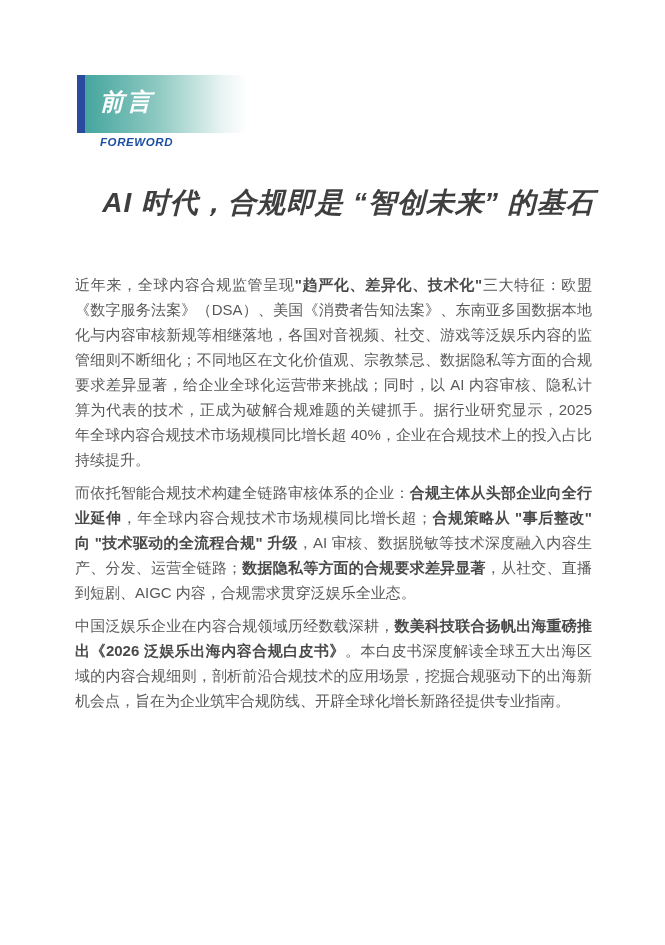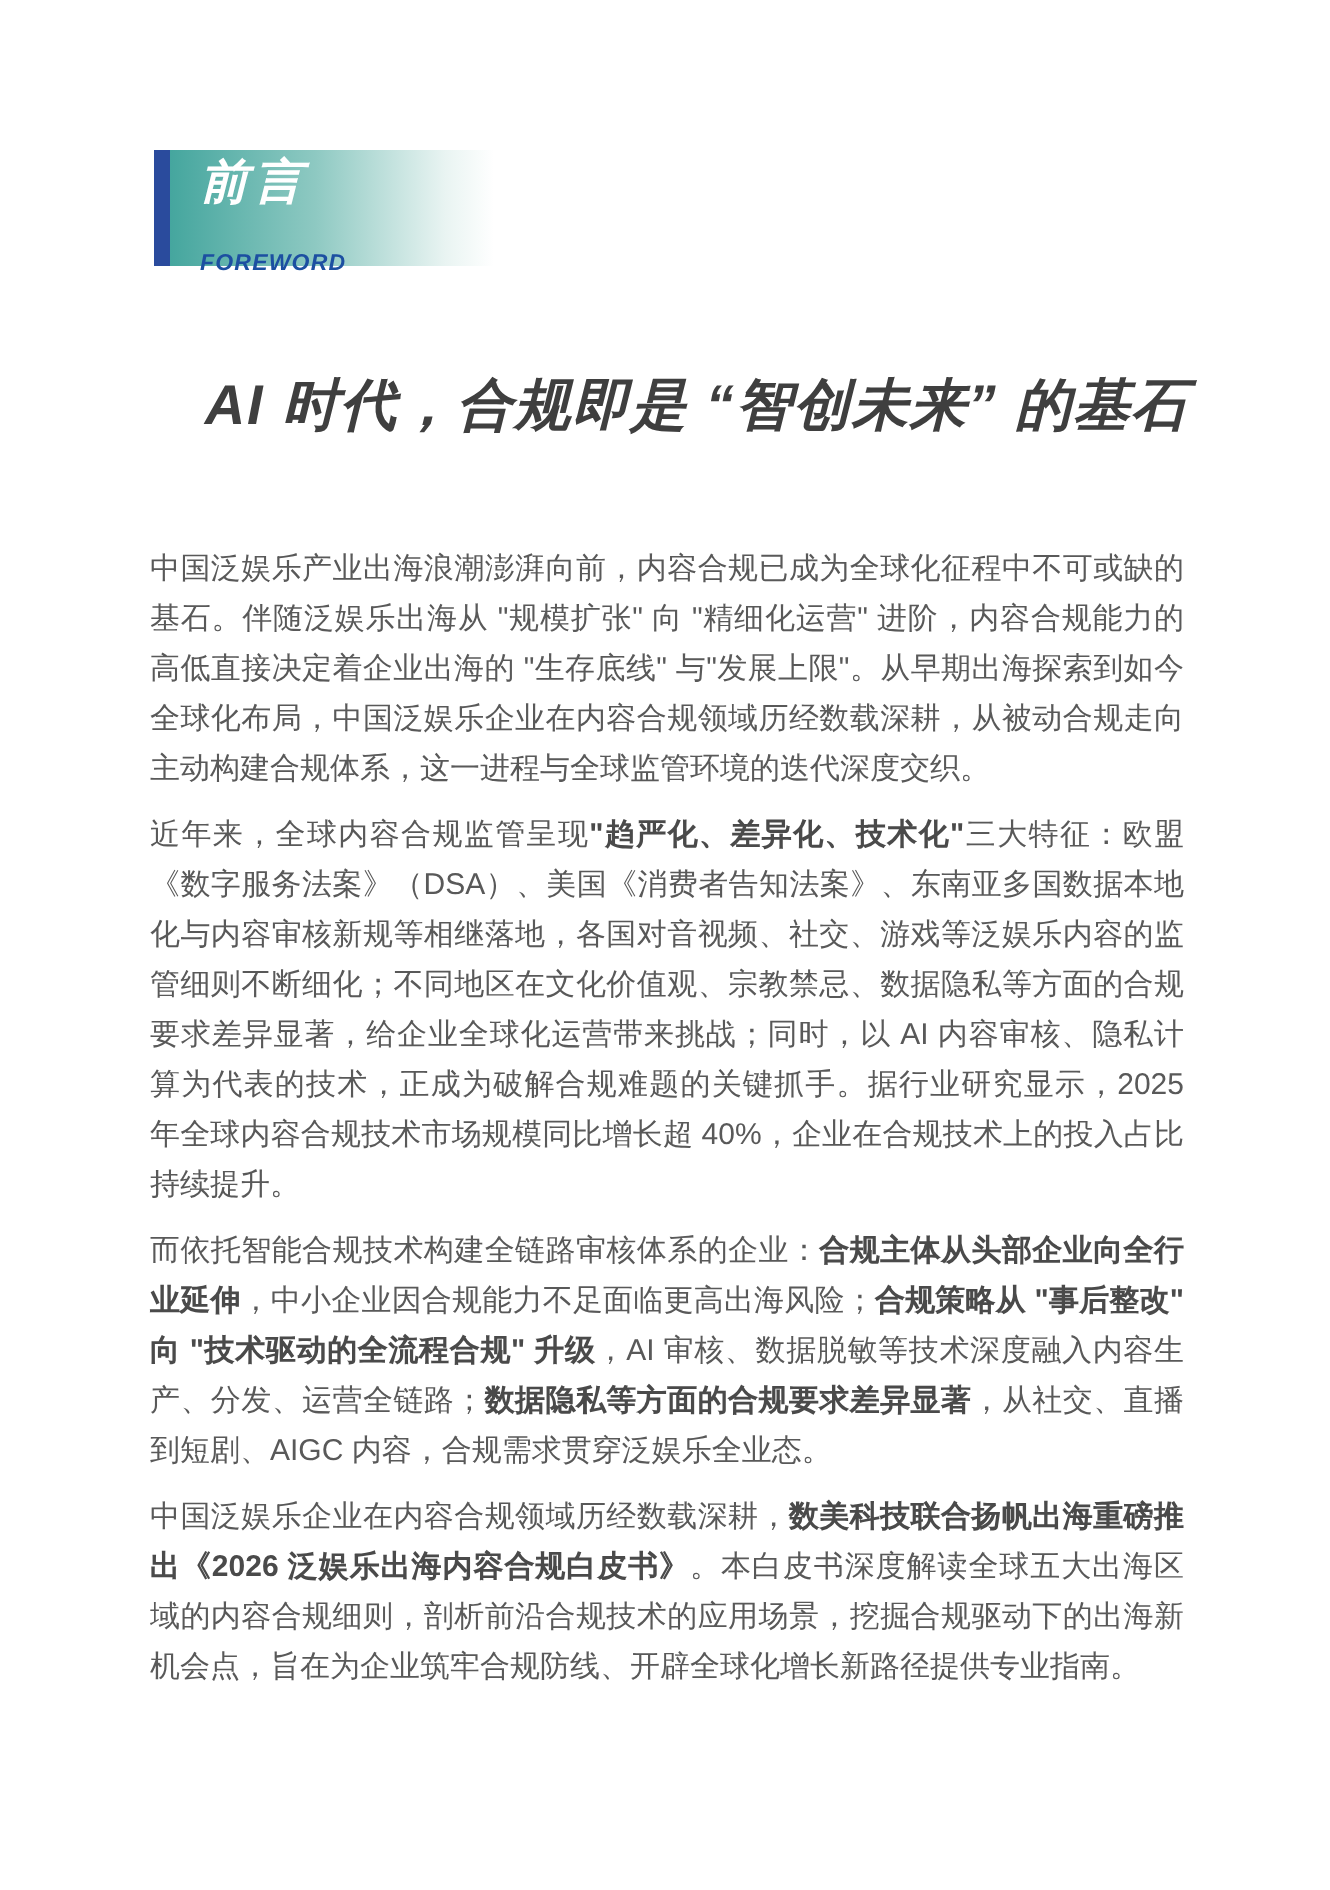--- a/index.html
+++ b/index.html
@@ -30,21 +30,21 @@
     background: var(--badge_bar, #2a4b9d);
   }
   .badge-body {
     flex: 1;
     background: linear-gradient(90deg,
       var(--badge_teal, #45a69e) 0%,
       #8ec9c2 45%,
       #e9f4f2 85%,
       rgba(255,255,255,0) 100%);
     box-sizing: border-box;
-    padding: 3px 0 0 15px;
+    padding: 13px 0 0 15px;
   }
   .badge-title {
     font-size: 24px;
     font-weight: bold;
     font-style: italic;
     color: #ffffff;
     letter-spacing: 3px;
     line-height: 1.15;
   }
   .badge-sub {
@@ -98,17 +98,16 @@
   <div class="badge-bar"></div>
   <div class="badge-body">
     <div class="badge-title">前言</div>
     <div class="badge-sub">FOREWORD</div>
   </div>
 </div>
 
 <h1 class="heading">AI 时代，合规即是 “智创未来” 的基石</h1>
 
 <div class="content">
-    <p><span>中国泛娱乐产业出海浪潮澎湃向前，内容合规已成为全球化征程中不可或缺的基石。伴随泛娱乐出海从 "规模扩张" 向 "精细化运营" 进阶，内容合规能力的高低直接决定着企业出海的 "生存底线" 与"发展上限"。从早期出海探索到如今全球化布局，中国泛娱乐企业在内容合规领域历经数载深耕，从被动合规走向主动构建合规体系，这一进程与全球监管环境的迭代深度交织。</span></p>
     <p><span>近年来，全球内容合规监管呈现</span><b>"趋严化、差异化、技术化"</b><span>三大特征：欧盟《数字服务法案》（DSA）、美国《消费者告知法案》、东南亚多国数据本地化与内容审核新规等相继落地，各国对音视频、社交、游戏等泛娱乐内容的监管细则不断细化；不同地区在文化价值观、宗教禁忌、数据隐私等方面的合规要求差异显著，给企业全球化运营带来挑战；同时，以 AI 内容审核、隐私计算为代表的技术，正成为破解合规难题的关键抓手。据行业研究显示，2025 年全球内容合规技术市场规模同比增长超 40%，企业在合规技术上的投入占比持续提升。</span></p>
-    <p><span>而依托智能合规技术构建全链路审核体系的企业：</span><b>合规主体从头部企业向全行业延伸</b><span>，中小企业因合规能力不足面临更高出海风险；</span><b>合规策略从 "事后整改" 向 "技术驱动的全流程合规" 升级</b><span>，AI 审核、数据脱敏等技术深度融入内容生产、分发、运营全链路；</span><b>数据隐私等方面的合规要求差异显著</b><span>，从社交、直播到短剧、AIGC 内容，合规需求贯穿泛娱乐全业态。</span></p>
+    <p><span>而依托智能合规技术构建全链路审核体系的企业：</span><b>合规主体从头部企业向全行业延伸</b><span>，年全球内容合规技术市场规模同比增长超；</span><b>合规策略从 "事后整改" 向 "技术驱动的全流程合规" 升级</b><span>，AI 审核、数据脱敏等技术深度融入内容生产、分发、运营全链路；</span><b>数据隐私等方面的合规要求差异显著</b><span>，从社交、直播到短剧、AIGC 内容，合规需求贯穿泛娱乐全业态。</span></p>
     <p><span>中国泛娱乐企业在内容合规领域历经数载深耕，</span><b>数美科技联合扬帆出海重磅推出《2026 泛娱乐出海内容合规白皮书》</b><span>。本白皮书深度解读全球五大出海区域的内容合规细则，剖析前沿合规技术的应用场景，挖掘合规驱动下的出海新机会点，旨在为企业筑牢合规防线、开辟全球化增长新路径提供专业指南。</span></p>
   </div>
 
 </body></html>

